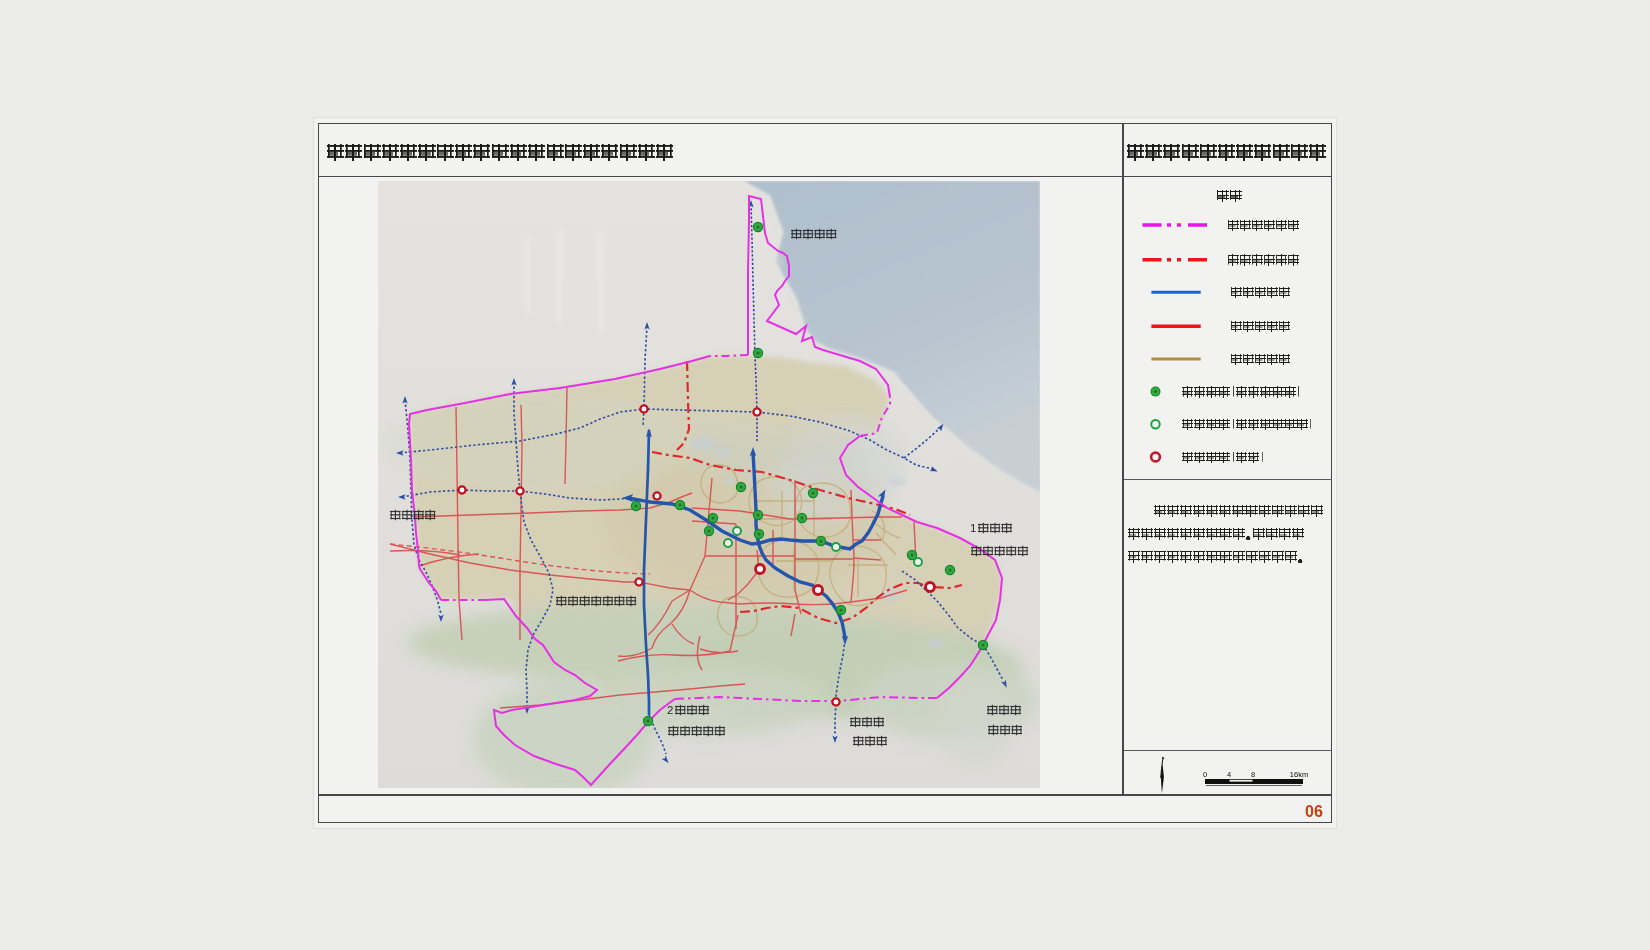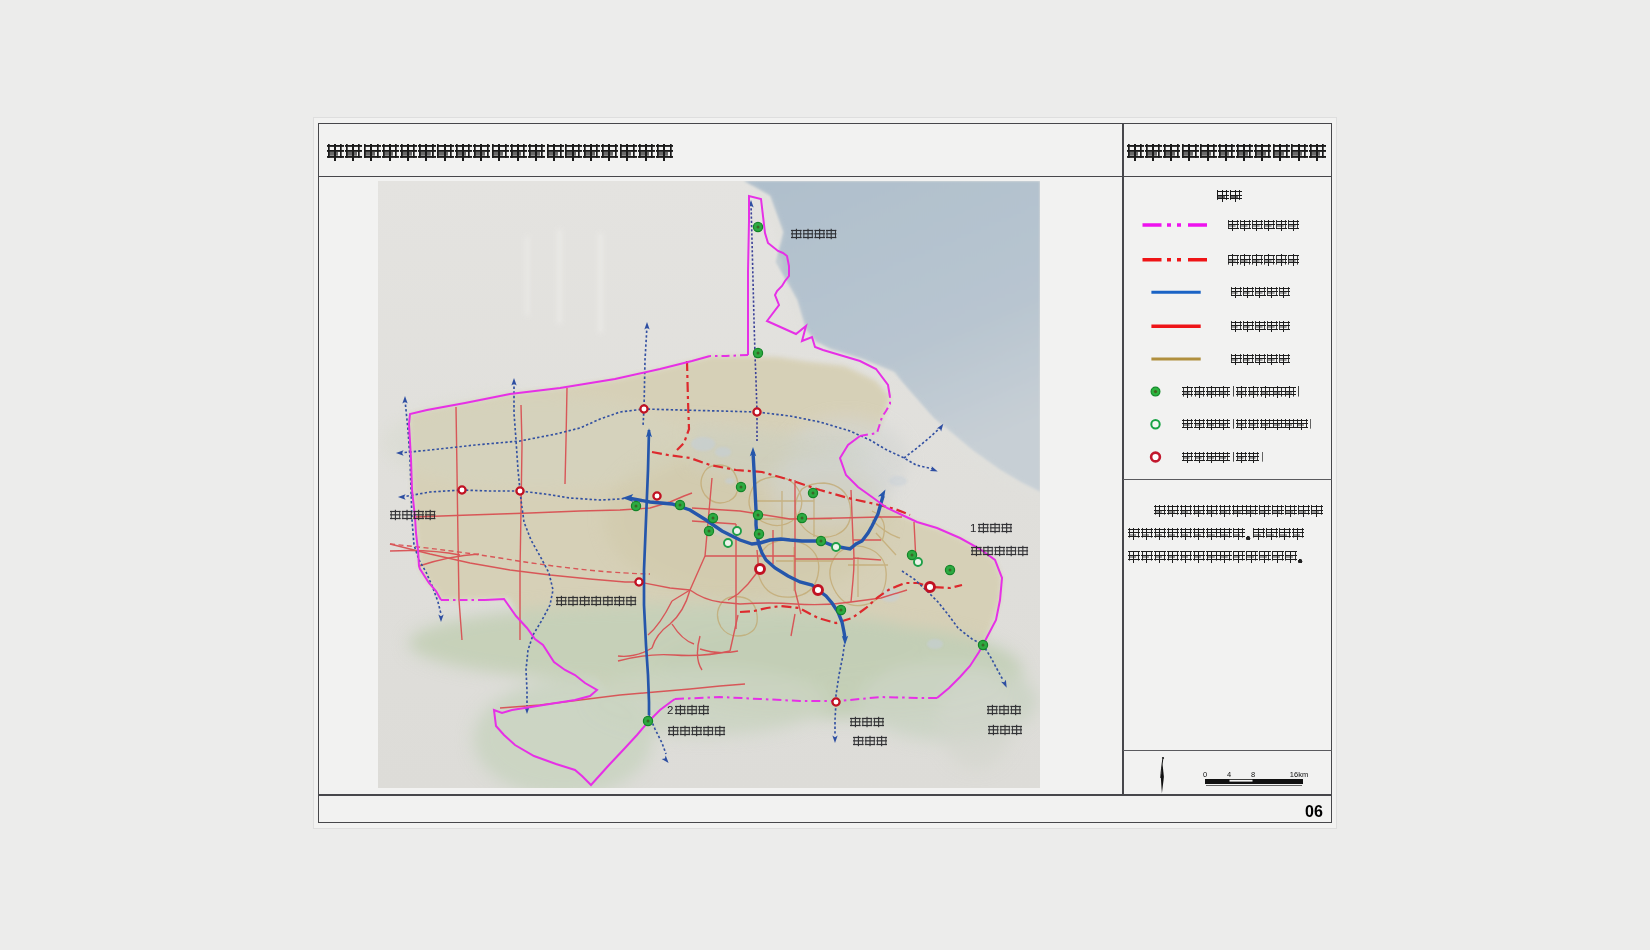--- a/index.html
+++ b/index.html
@@ -25,21 +25,21 @@
 </style></head><body>
 <div class="abs" style="left:313px;top:117px;width:1024px;height:712px;background:#f2f2f1;border:1px solid #dedede"></div>
 <div class="abs" style="left:318px;top:123px;width:1014px;height:700px;border:1.5px solid #47474b"></div>
 <div class="abs" style="left:318px;top:175.5px;width:1014px;height:1.5px;background:#47474b"></div>
 <div class="abs" style="left:1122px;top:123px;width:1.5px;height:672px;background:#47474b"></div>
 <div class="abs" style="left:318px;top:794px;width:1014px;height:1.5px;background:#47474b"></div>
 <div class="abs" style="left:1123px;top:479px;width:209px;height:1.2px;background:#5a5a5e"></div>
 <div class="abs" style="left:1123px;top:750px;width:209px;height:1.2px;background:#5a5a5e"></div>
 <div class="abs bld" style="left:327px;top:142.5px;font-size:18.5px"><i class="c"></i><i class="c"></i><i class="c"></i><i class="c"></i><i class="c"></i><i class="c"></i><i class="c"></i><i class="c"></i><i class="c"></i><i class="c"></i><i class="c"></i><i class="c"></i><i class="c"></i><i class="c"></i><i class="c"></i><i class="c"></i><i class="c"></i><i class="c"></i><i class="c"></i></div>
 <div class="abs bld" style="left:1127px;top:142.5px;font-size:18.4px;letter-spacing:0"><i class="c"></i><i class="c"></i><i class="c"></i><i class="c"></i><i class="c"></i><i class="c"></i><i class="c"></i><i class="c"></i><i class="c"></i><i class="c"></i><i class="c"></i></div>
-<div class="abs" style="left:1305px;top:803px;font-size:16px;font-weight:bold;color:#000000">06</div>
+<div class="abs" style="left:1305px;top:803px;font-size:16px;font-weight:bold;color:#c2410c">06</div>
 <div class="abs bld" style="left:1217px;top:189px;font-size:13px"><i class="c"></i><i class="c"></i></div>
 <svg class="abs" style="left:1123px;top:176px" width="209" height="304" viewBox="0 0 209 304">
 <g stroke="#ee12ee" stroke-width="3.6">
       <path d="M19.5,49h19M44,49h4M54,49h4M65,49h19"></path>
     </g>
 <g stroke="#ef1416" stroke-width="3.6">
       <path d="M19.5,83.7h19M44,83.7h4M54,83.7h4M65,83.7h19"></path>
     </g>
 <path d="M28.4,116.3h49.3" stroke="#1a63c5" stroke-width="2.9"></path>
 <path d="M28.4,150.3h49.3" stroke="#ee1418" stroke-width="3.5"></path>

